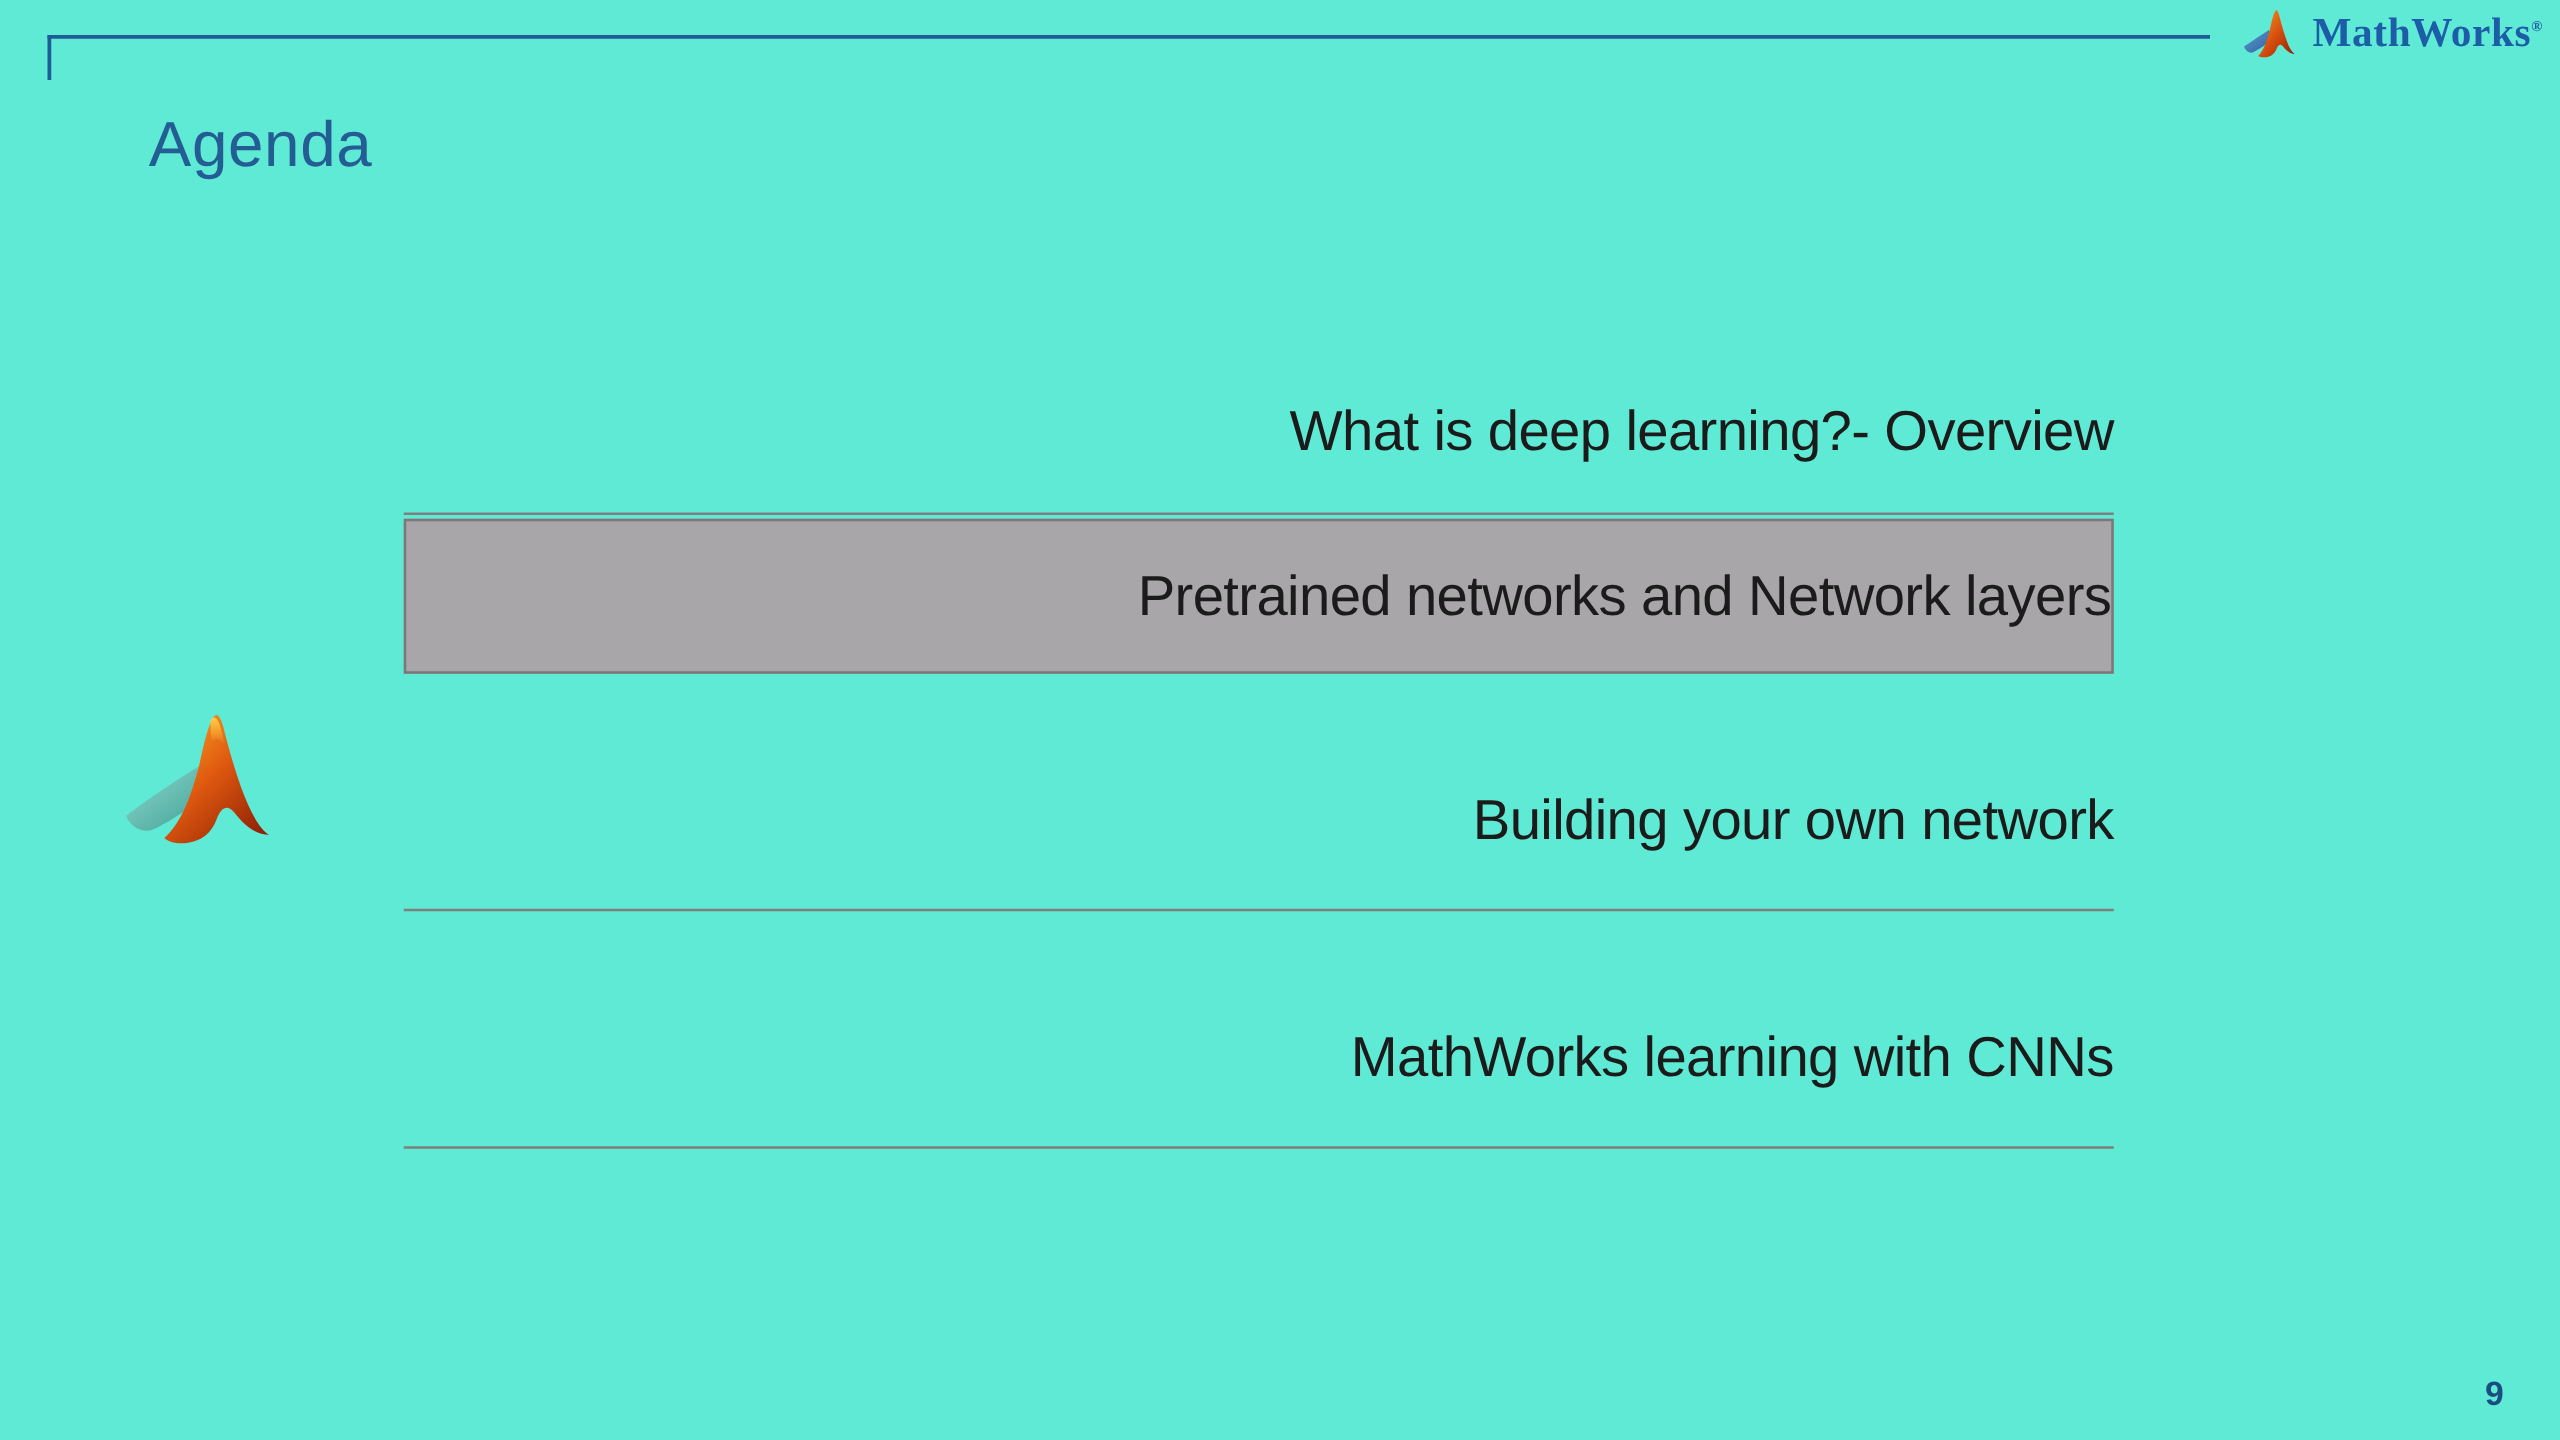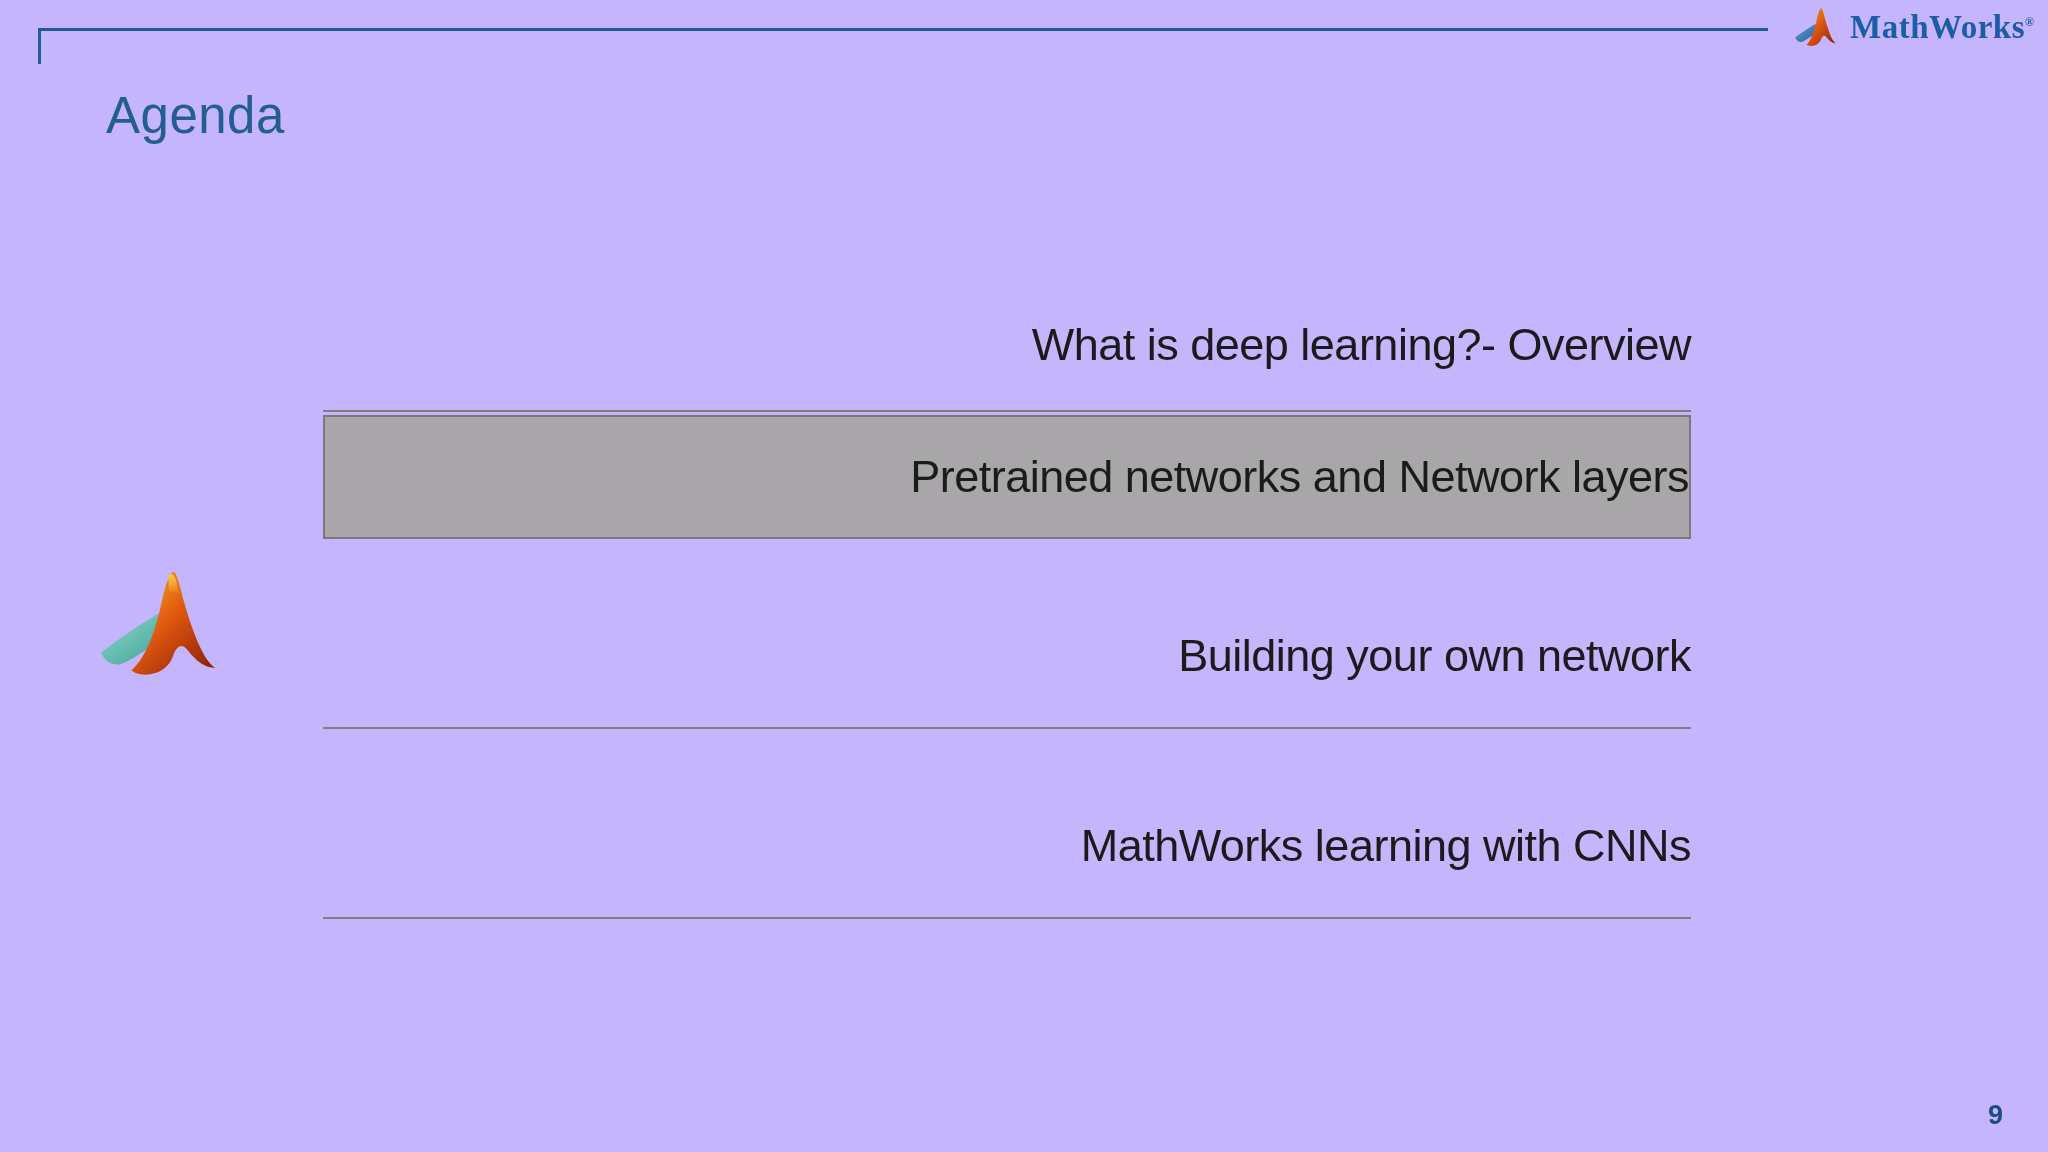--- a/index.html
+++ b/index.html
@@ -1,21 +1,21 @@
 <!DOCTYPE html>
 <html><head>
 <meta charset="utf-8">
 <style>
   * { margin: 0; padding: 0; box-sizing: border-box; }
   html, body { background: #e8e8e8; }
   .slide {
     position: relative;
     width: 2048px;
     height: 1152px;
-    background: #c4b5fd;
+    background: #5eead4;
     overflow: hidden;
     font-family: "Liberation Sans", sans-serif;
   }
 
   
   .top-rule {
     position: absolute;
     left: 38px;
     top: 28px;
     width: 1730px;
@@ -46,21 +46,21 @@
   .brand .regmark {
     font-family: "Liberation Serif", serif;
     font-size: 12px;
     color: #1d5ca6;
     vertical-align: super;
   }
 
   
   .slide-title {
     position: absolute;
-    left: 106px;
+    left: 119px;
     top: 88px;
     font-size: 51px;
     font-weight: 400;
     color: #235d94;
     letter-spacing: 0.5px;
     line-height: 1.1;
   }
 
   
   .agenda-list {

